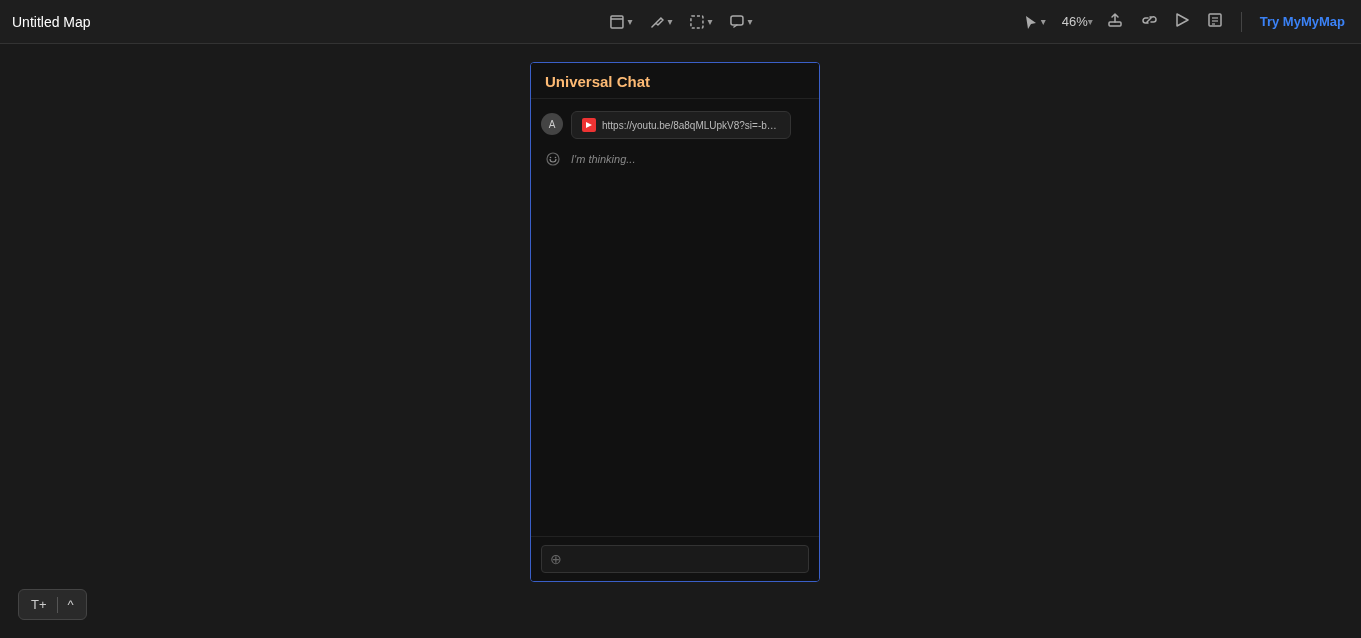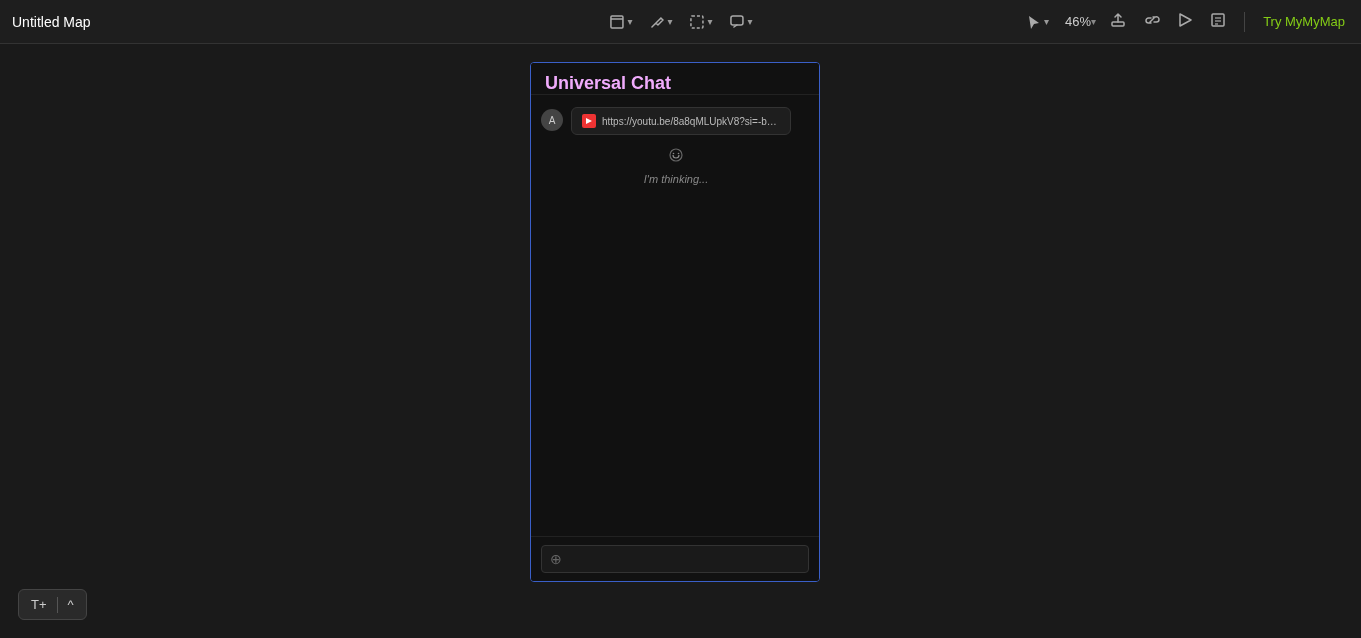--- a/index.html
+++ b/index.html
@@ -67,23 +67,23 @@
     .zoom-indicator {
       font-size: 13px;
       color: #ccc;
       cursor: pointer;
       display: flex;
       align-items: center;
       gap: 0;
     }
     .try-mymymap {
       font-size: 13px;
-      color: #84cc16;
-      cursor: pointer;
-      font-weight: 400;
+      color: #3b82f6;
+      cursor: pointer;
+      font-weight: 700;
       padding: 0 4px;
     }
     .divider-vert {
       width: 1px;
       height: 20px;
       background: #444;
       margin: 0 4px;
     }
 
     
@@ -102,23 +102,23 @@
       width: 290px;
       height: 520px;
       background: #111;
       border: 1.5px solid #3a5fc8;
       border-radius: 4px;
       display: flex;
       flex-direction: column;
       overflow: hidden;
     }
     .chat-header {
-      padding: 10px 14px 0 14px;
-      font-size: 18px;
-      color: #f0abfc;
+      padding: 10px 14px 8px 14px;
+      font-size: 15px;
+      color: #fdba74;
       font-weight: 600;
       border-bottom: 1px solid #222;
       background: #111;
     }
     .chat-body {
       flex: 1;
       overflow-y: auto;
       padding: 12px 10px;
       display: flex;
       flex-direction: column;
@@ -169,21 +169,20 @@
       overflow: hidden;
       text-overflow: ellipsis;
       font-size: 10px;
       color: #bbb;
     }
     .chat-thinking-row {
       display: flex;
       align-items: center;
       gap: 8px;
       padding-left: 2px;
-      flex-direction: column;
     }
     .thinking-icon {
       width: 20px;
       height: 20px;
       display: flex;
       align-items: center;
       justify-content: center;
       font-size: 14px;
       color: #888;
     }

